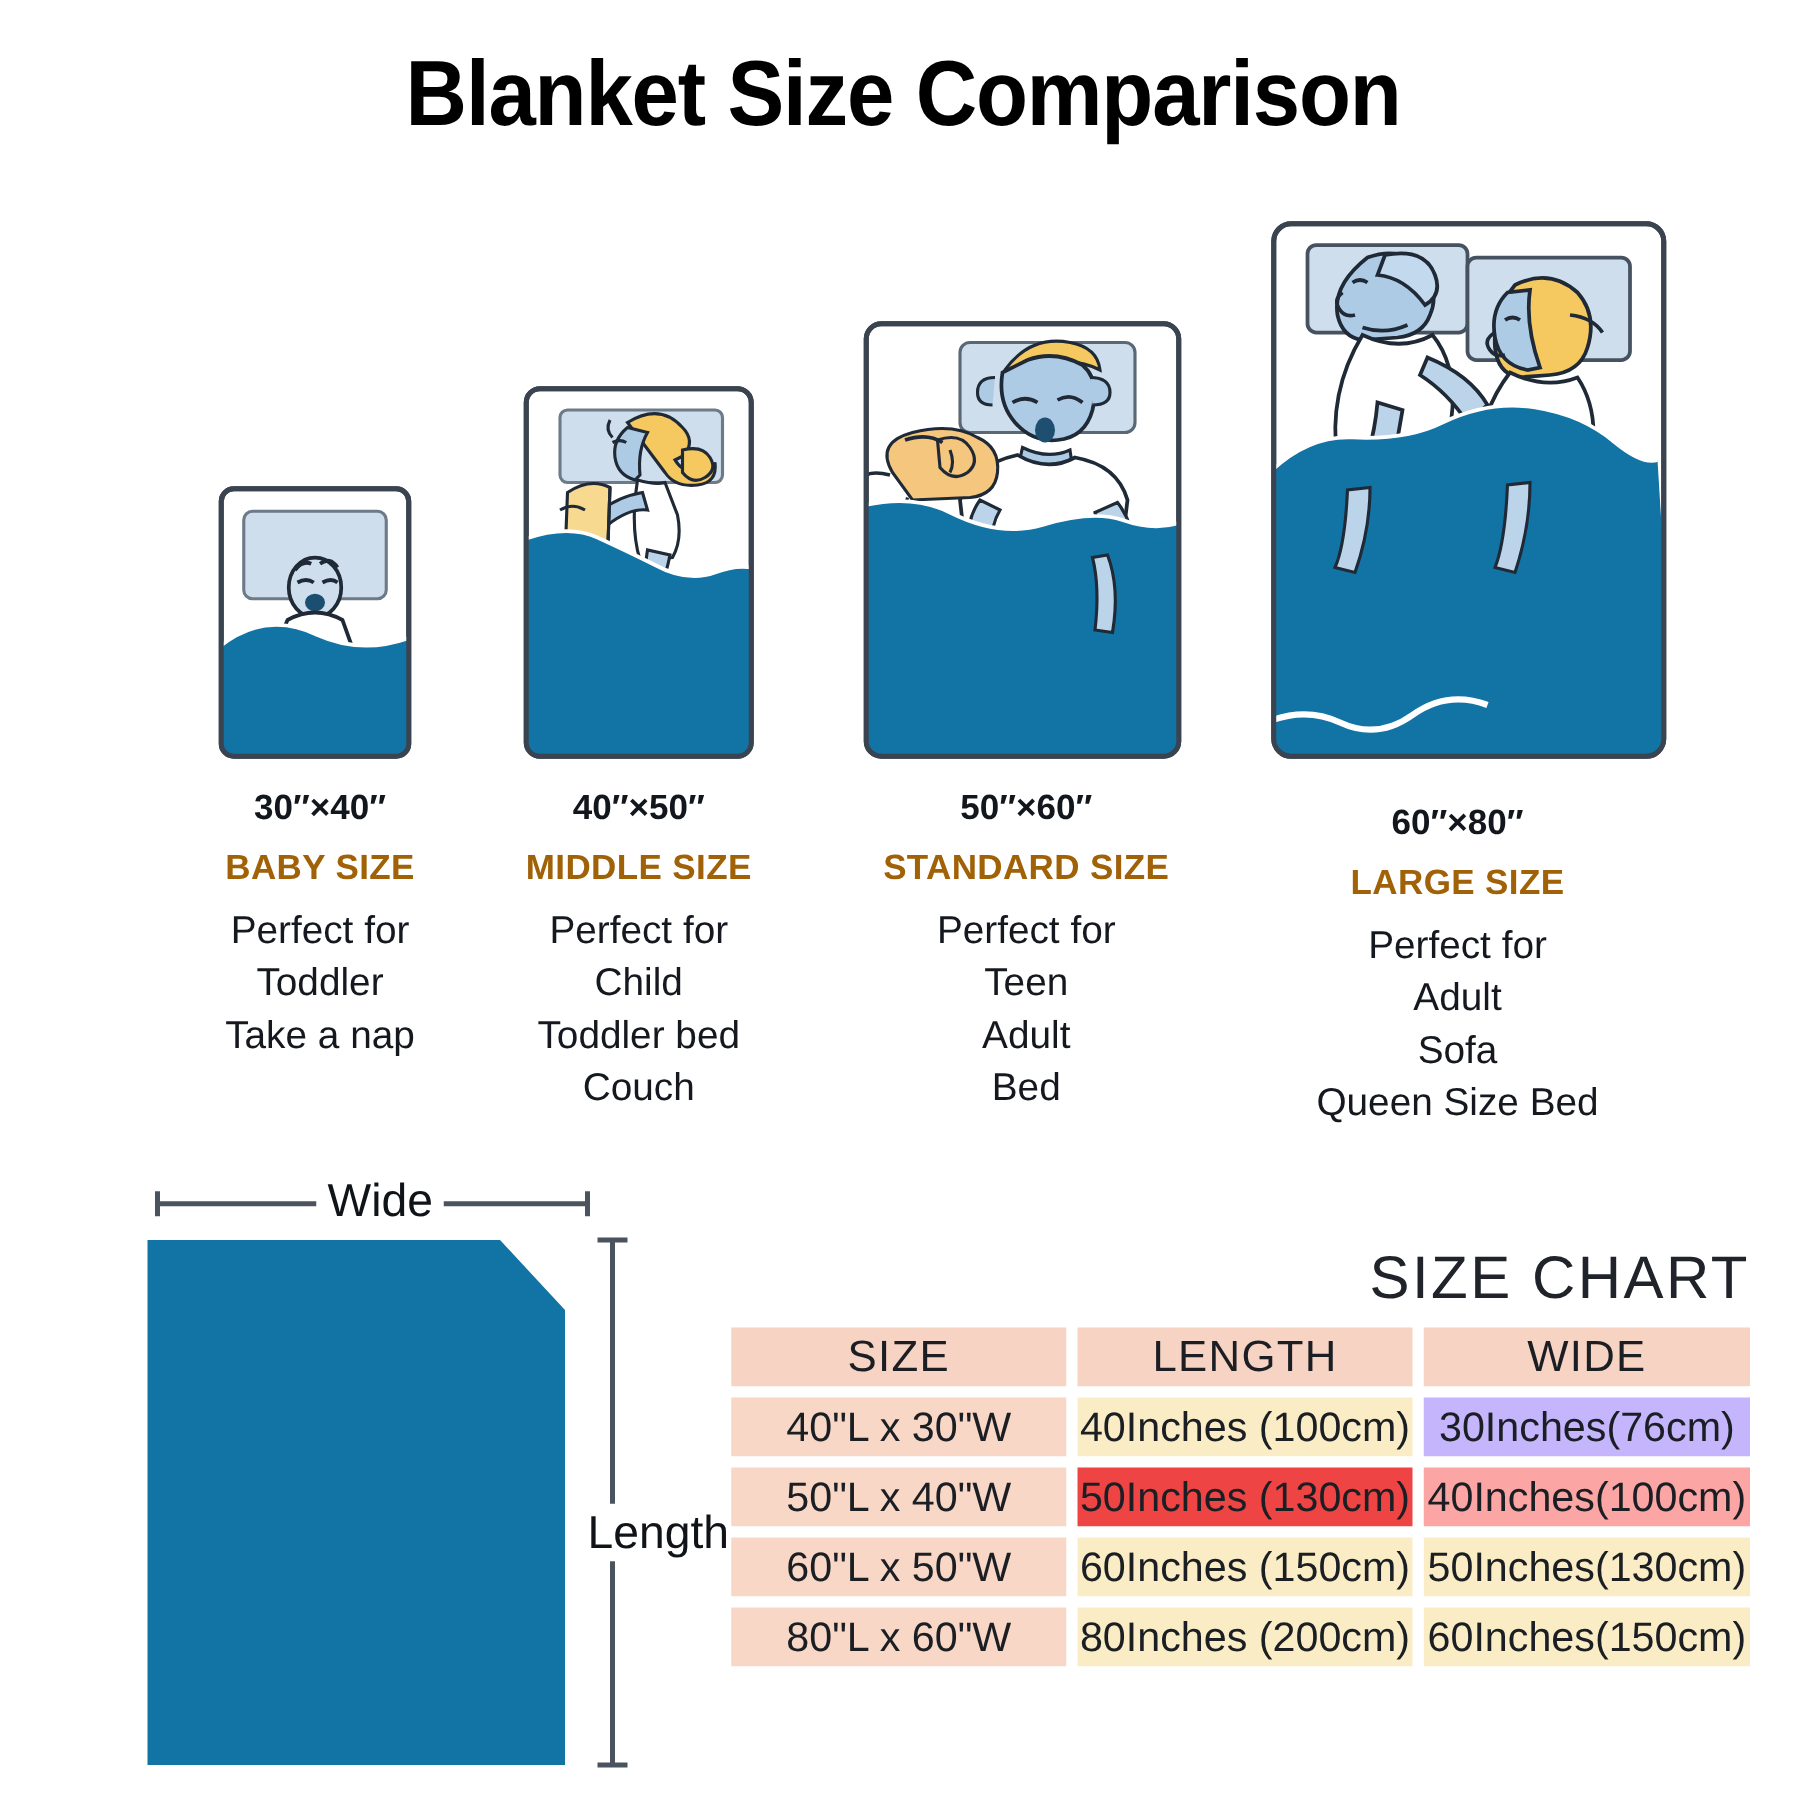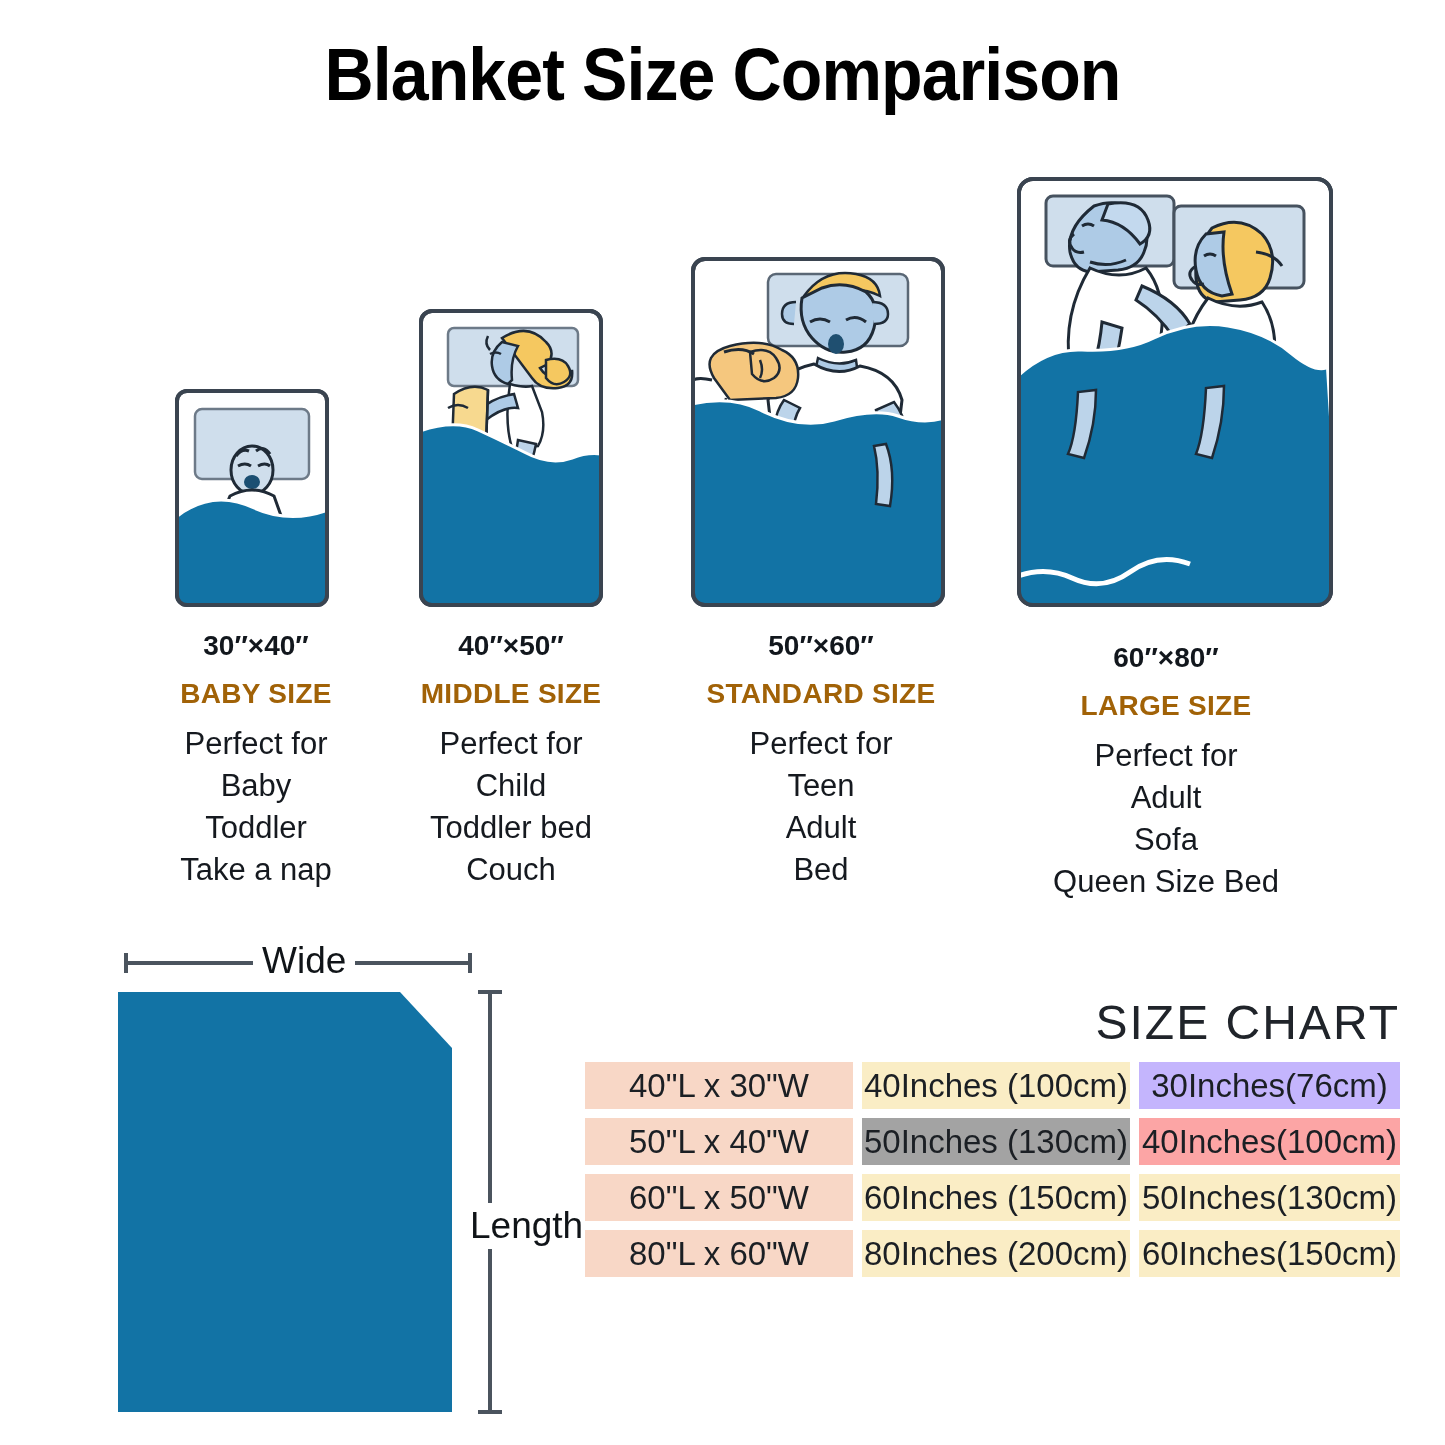--- a/index.html
+++ b/index.html
@@ -274,21 +274,20 @@
         </g>
         <rect x="3" y="3" width="312" height="426" rx="14" fill="none" stroke="#3a4450" stroke-width="4"></rect>
       </svg>
     </div>
   </div>
 
   <div class="caption" style="left:100px;top:632px;width:312px;">
     <div class="cap-dim">30″×40″</div>
     <div class="cap-name">BABY SIZE</div>
     <div class="cap-line">Perfect for</div>
-    <div class="cap-line">Baby</div>
     <div class="cap-line">Toddler</div>
     <div class="cap-line">Take a nap</div>
   </div>
 
   <div class="caption" style="left:355px;top:632px;width:312px;">
     <div class="cap-dim">40″×50″</div>
     <div class="cap-name">MIDDLE SIZE</div>
     <div class="cap-line">Perfect for</div>
     <div class="cap-line">Child</div>
     <div class="cap-line">Toddler bed</div>
@@ -331,30 +330,35 @@
       </g>
     </svg>
   </div>
   <div id="wide-label">Wide</div>
   <div id="length-label">Length</div>
 
   <div id="chart-title">SIZE CHART</div>
 
   <div id="table">
 
+    <div class="trow hdr">
+      <div class="cell c-size" style="background:#f7d3c3">SIZE</div>
+      <div class="cell c-len" style="background:#f7d3c3">LENGTH</div>
+      <div class="cell c-wide" style="background:#f7d3c3">WIDE</div>
+    </div>
 
     <div class="trow">
       <div class="cell c-size" style="background:#f8d7c6">40"L x 30"W</div>
       <div class="cell c-len" style="background:#faedc5">40Inches (100cm)</div>
       <div class="cell c-wide" style="background:#c4b5fd">30Inches(76cm)</div>
     </div>
 
     <div class="trow">
       <div class="cell c-size" style="background:#f8d7c6">50"L x 40"W</div>
-      <div class="cell c-len" style="background:#a3a3a3">50Inches (130cm)</div>
+      <div class="cell c-len" style="background:#ef4444">50Inches (130cm)</div>
       <div class="cell c-wide" style="background:#fca5a5">40Inches(100cm)</div>
     </div>
 
     <div class="trow">
       <div class="cell c-size" style="background:#f8d7c6">60"L x 50"W</div>
       <div class="cell c-len" style="background:#faedc5">60Inches (150cm)</div>
       <div class="cell c-wide" style="background:#faedc5">50Inches(130cm)</div>
     </div>
 
     <div class="trow">

